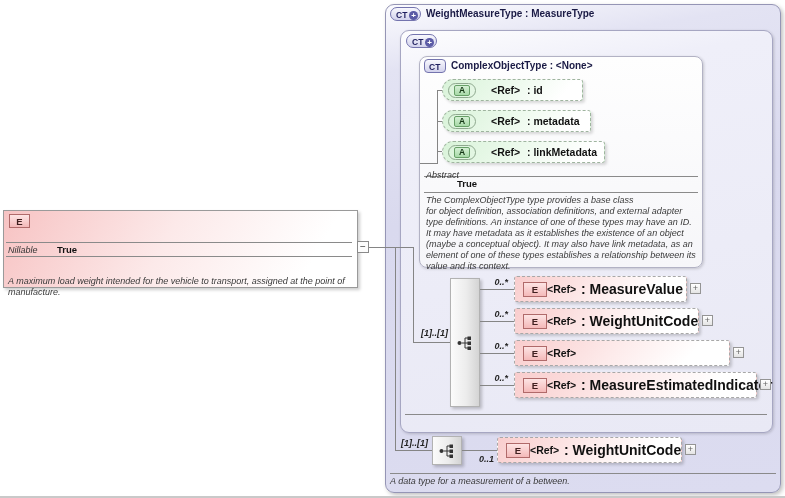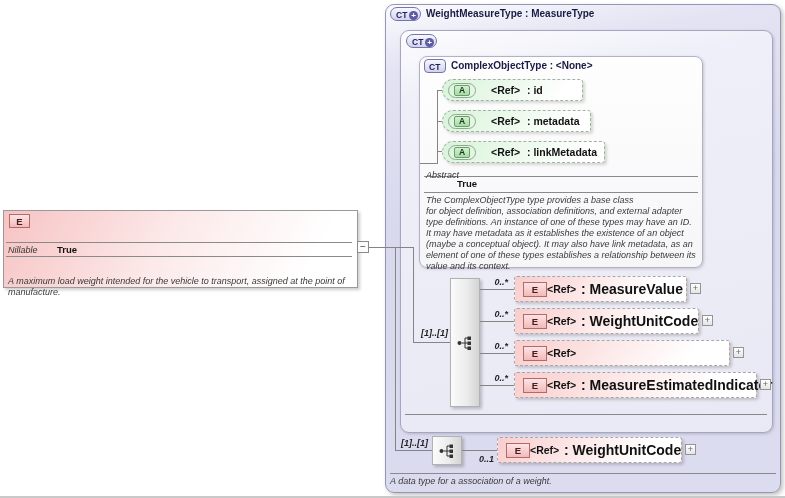--- a/index.html
+++ b/index.html
@@ -214,15 +214,15 @@
   <div class="card" style="left:464px;top:438px;width:30px;margin-top:16px;">0..1</div>
 
   <div class="elem-row" style="left:497px;top:437px;width:185px;">
     <span class="ebadge" style="left:8px;top:5px;width:24px;height:15px;line-height:14px;">E</span>
     <span class="eref">&lt;Ref&gt;</span>
     <span class="ename">: WeightUnitCode</span>
   </div>
   <div class="plusbox" style="left:685px;top:444px;">+</div>
 
   <div class="sep" style="left:390px;top:473px;width:386px;"></div>
-  <div class="desc" style="left:390px;top:476px;width:384px;">A data type for a association of a weight.</div>
+  <div class="desc" style="left:390px;top:476px;width:384px;">A data type for a measurement of a between.</div>
 
 </div>
 
 </body></html>

